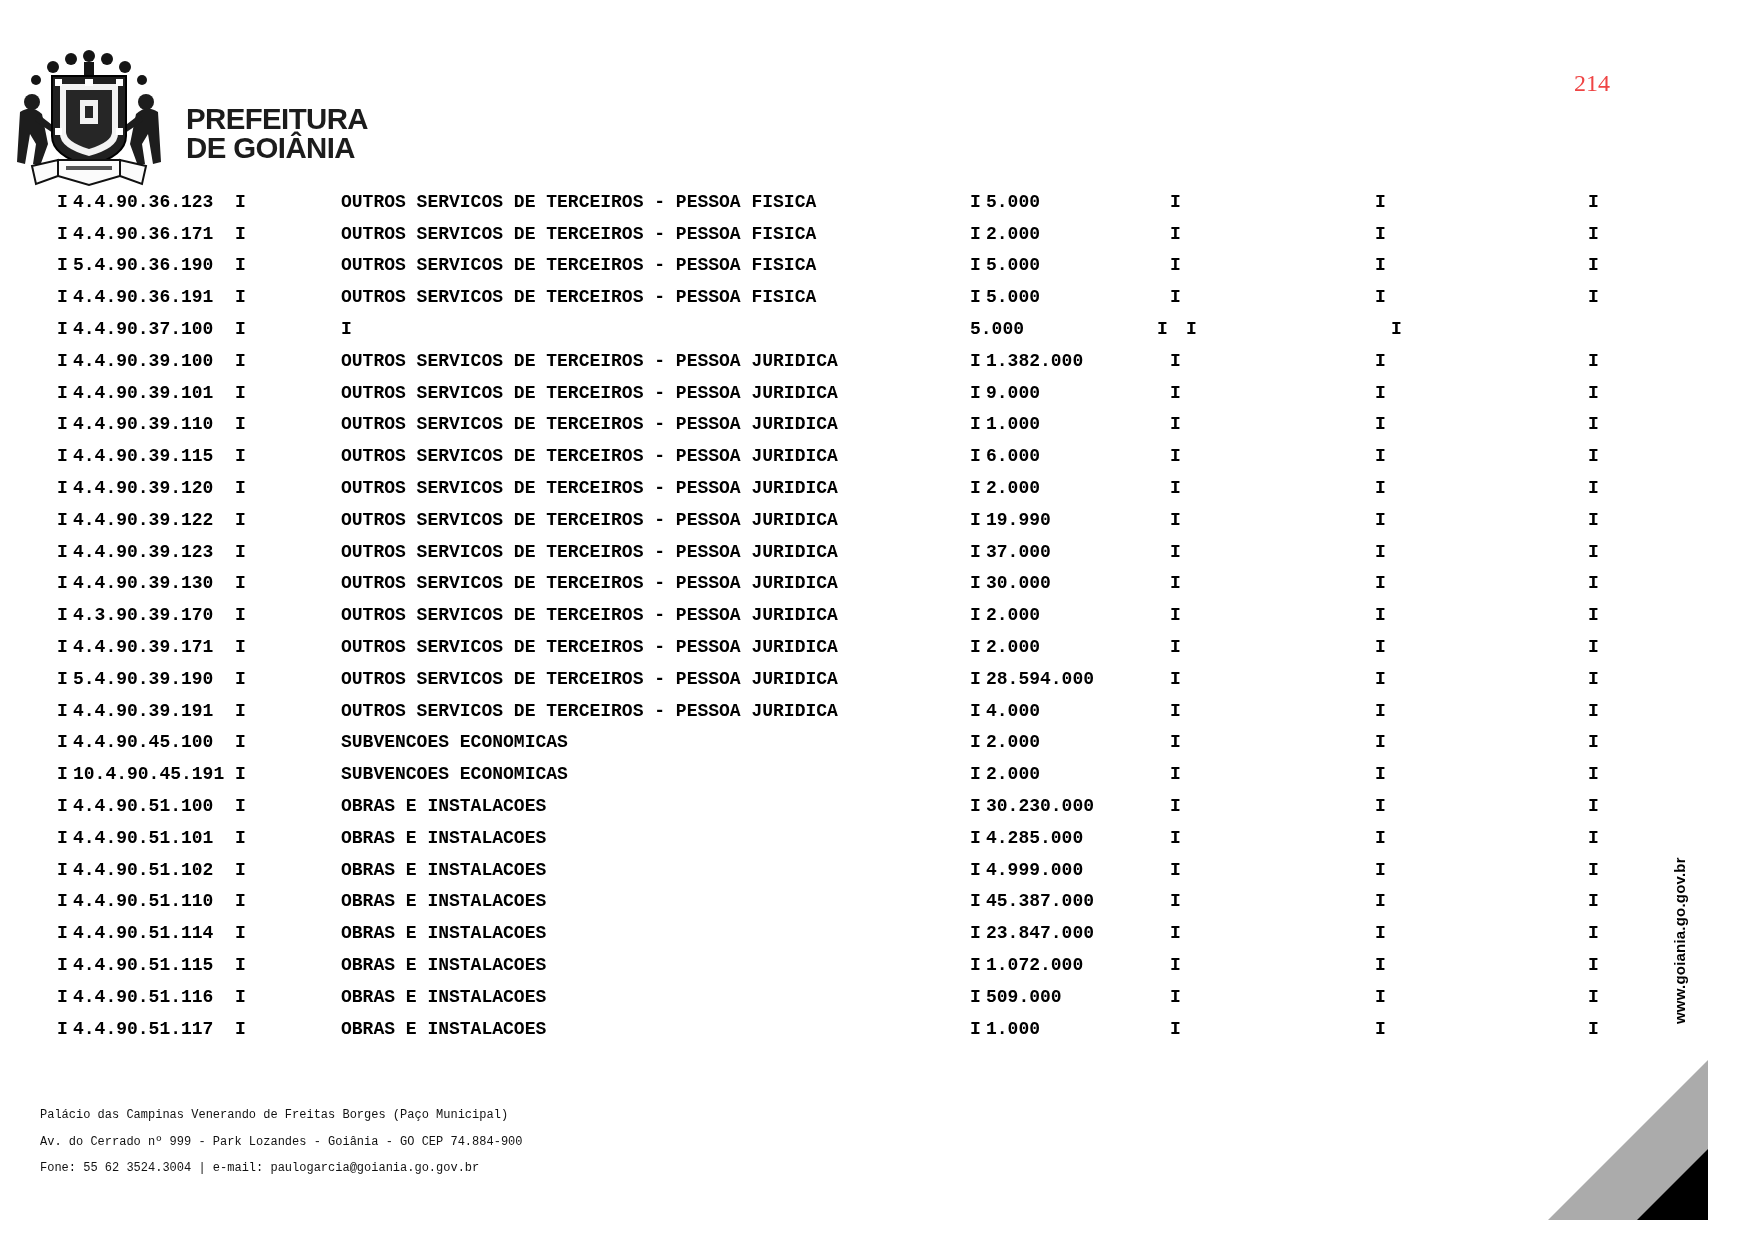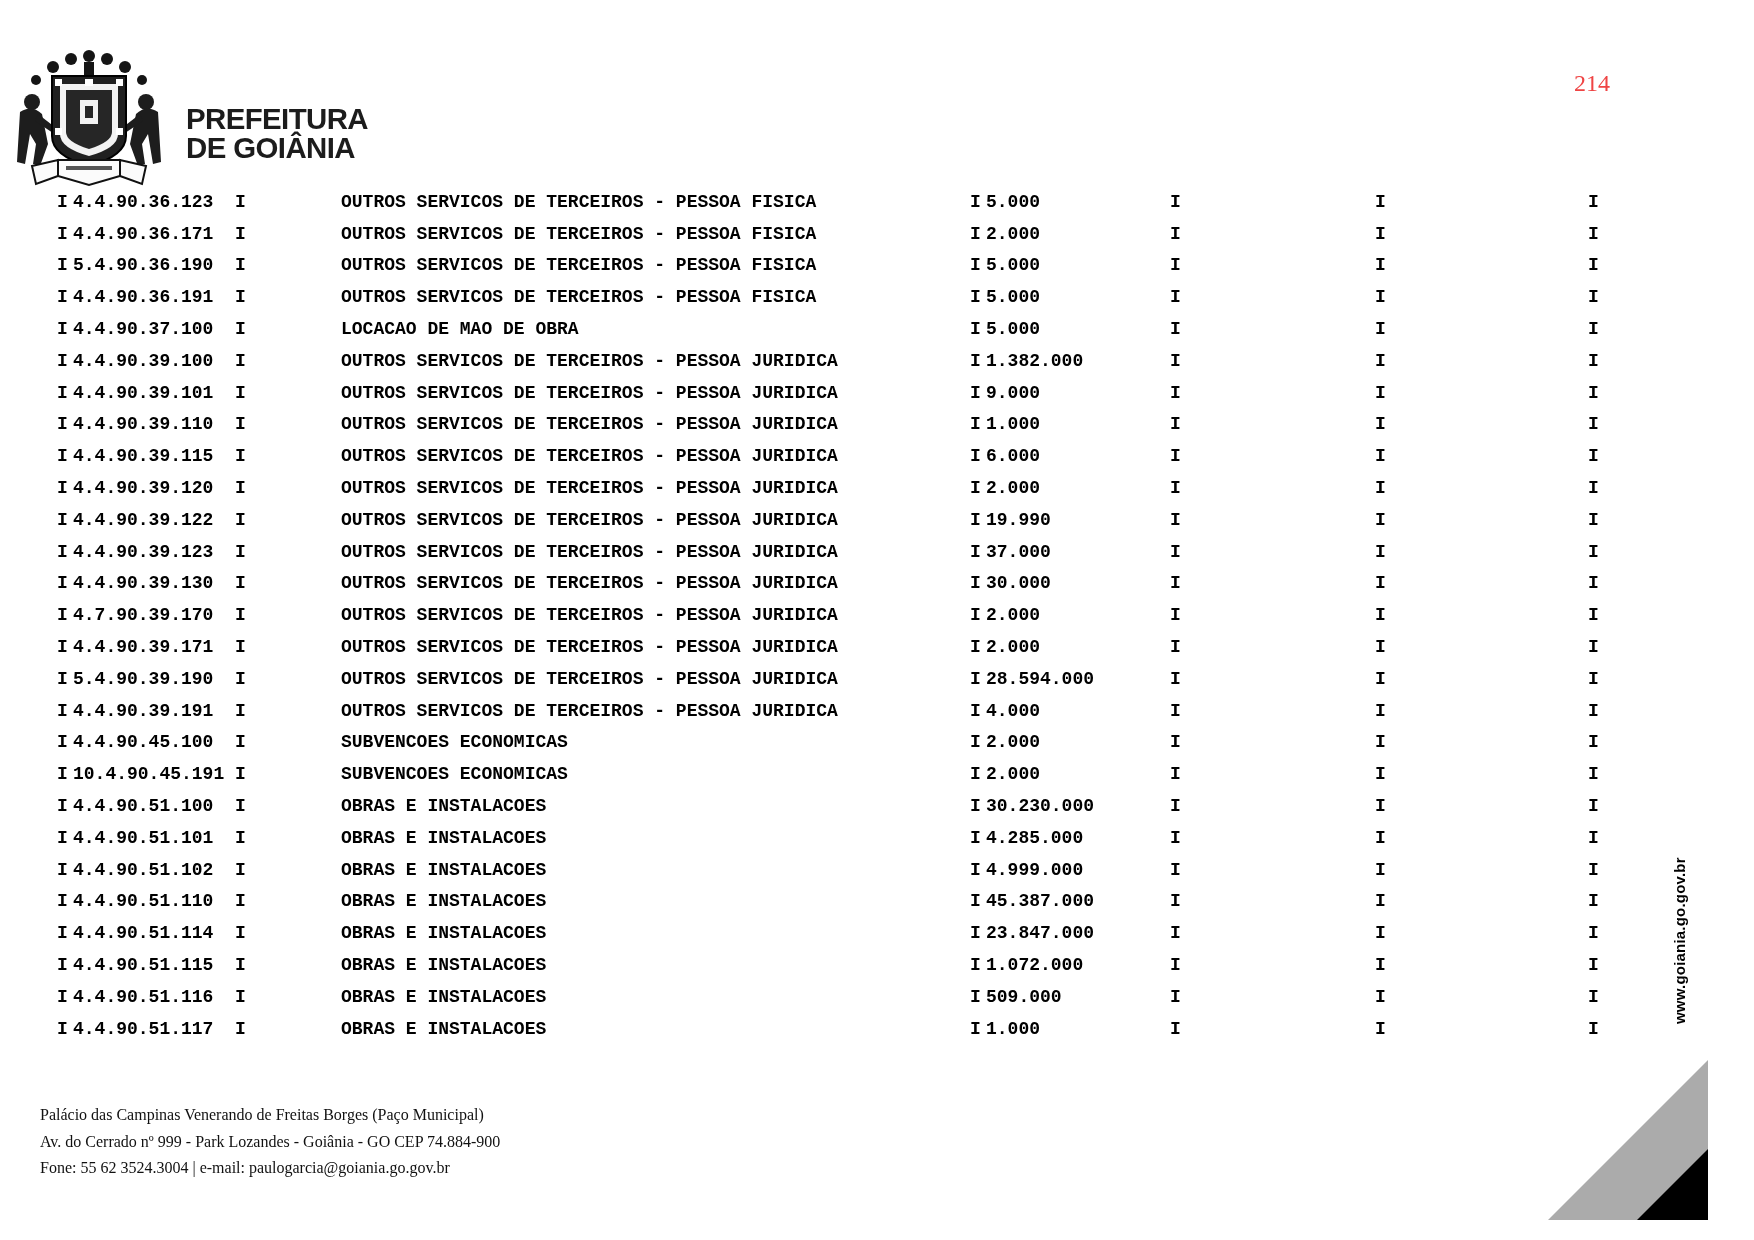--- a/index.html
+++ b/index.html
@@ -27,21 +27,21 @@
 
   
   .site-vertical{position:absolute;left:1671px;top:1024px;width:172px;height:16px;
                  transform:rotate(-90deg);transform-origin:0 0;
                  font-family:"Liberation Sans",sans-serif;font-weight:700;
                  font-size:15px;letter-spacing:0.2px;color:#000;}
   .corner{position:absolute;left:1548px;top:1059px;width:162px;height:162px;}
 
   
   .footer{position:absolute;left:40px;top:1102px;
-          font-family:Liberation Serif, serif;font-size:16px;line-height:26.5px;color:#111;}
+          font-family:Liberation Mono, monospace;font-size:12px;line-height:26.5px;color:#111;}
 </style>
 </head>
 <body>
 
 <div class="page">
 
   <svg class="crest" viewBox="0 0 158 148" xmlns="http://www.w3.org/2000/svg">
 
     <g fill="#151515">
       <circle cx="26" cy="30" r="5"></circle>
@@ -152,21 +152,20 @@
       <span class="sep">I</span>
       <span></span>
       <span class="sep">I</span>
     </div>
 
     <div class="row">
       <span class="sep">I</span>
       <span class="code">4.4.90.37.100</span>
       <span class="sep">I</span>
       <span></span>
-      <span class="desc">LOCACAO DE MAO DE OBRA</span>
       <span class="sep">I</span>
       <span class="val">5.000</span>
       <span></span>
       <span class="sep">I</span>
       <span></span>
       <span class="sep">I</span>
       <span></span>
       <span class="sep">I</span>
     </div>
 
@@ -293,21 +292,21 @@
       <span></span>
       <span class="sep">I</span>
       <span></span>
       <span class="sep">I</span>
       <span></span>
       <span class="sep">I</span>
     </div>
 
     <div class="row">
       <span class="sep">I</span>
-      <span class="code">4.7.90.39.170</span>
+      <span class="code">4.3.90.39.170</span>
       <span class="sep">I</span>
       <span></span>
       <span class="desc">OUTROS SERVICOS DE TERCEIROS - PESSOA JURIDICA</span>
       <span class="sep">I</span>
       <span class="val">2.000</span>
       <span></span>
       <span class="sep">I</span>
       <span></span>
       <span class="sep">I</span>
       <span></span>

